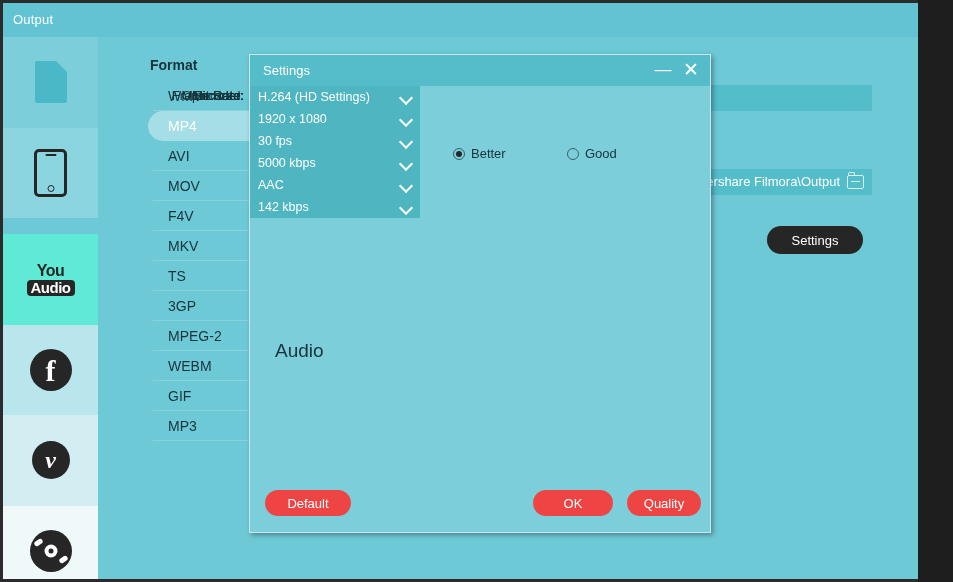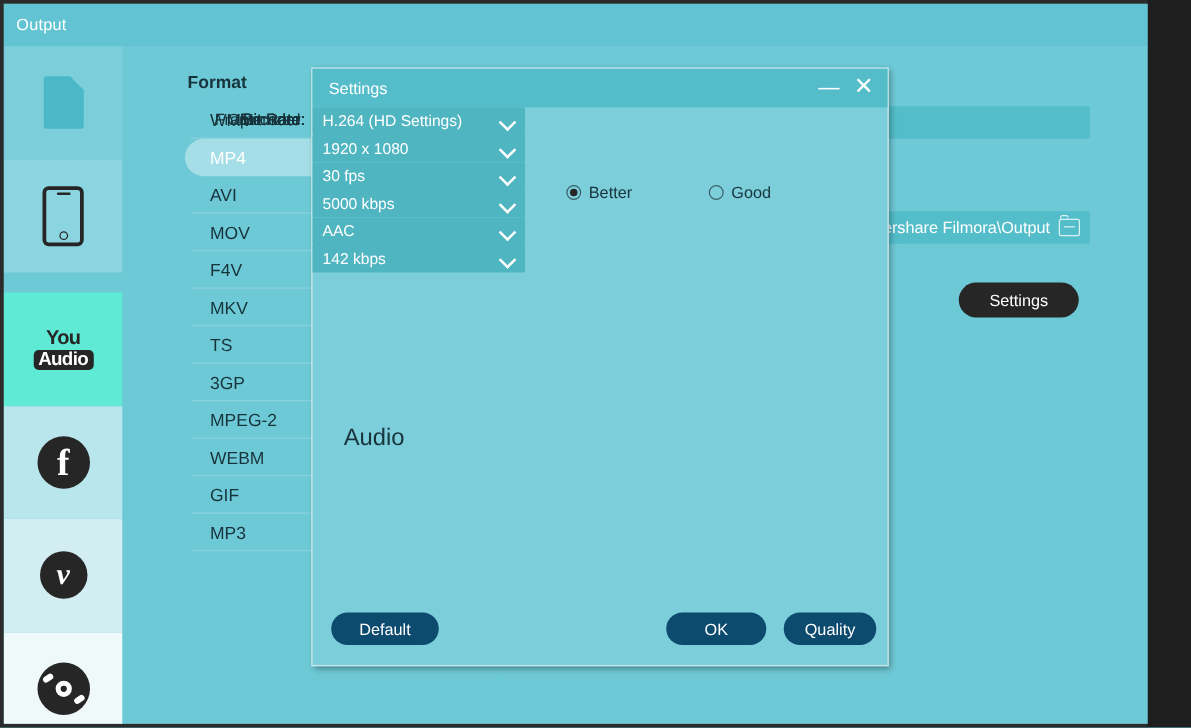--- a/index.html
+++ b/index.html
@@ -475,21 +475,21 @@
   .v4 { left: 391px; top: 257px; }
   .a1 { left: 391px; top: 342px; }
   .a2 { left: 391px; top: 370px; }
   .a3 { left: 391px; top: 398px; }
   .a4 { left: 391px; top: 426px; }
 
   .dlg-btn {
     position: absolute;
     height: 26px;
     border-radius: 13px;
-    background: #0c4a6e;
+    background: #ef4444;
     color: #ffffff;
     border: none;
     font-size: 13px;
     font-family: "Liberation Sans", sans-serif;
     cursor: pointer;
   }
   .btn-default { left: 15px; bottom: 18px; width: 86px; }
   .btn-ok      { right: 97px; bottom: 18px; width: 80px; }
   .btn-cancel  { right: 9px;  bottom: 18px; width: 74px; }
 

